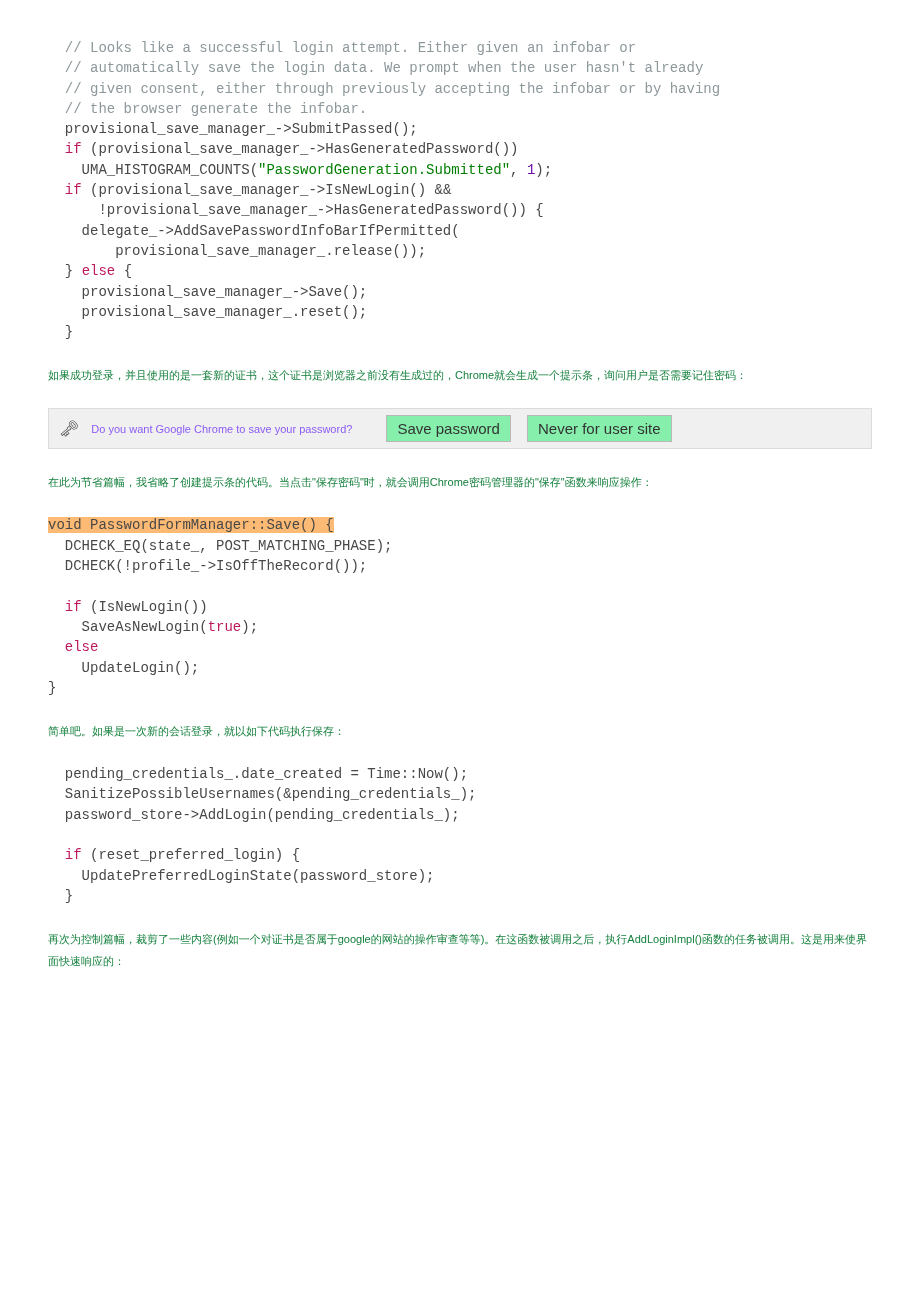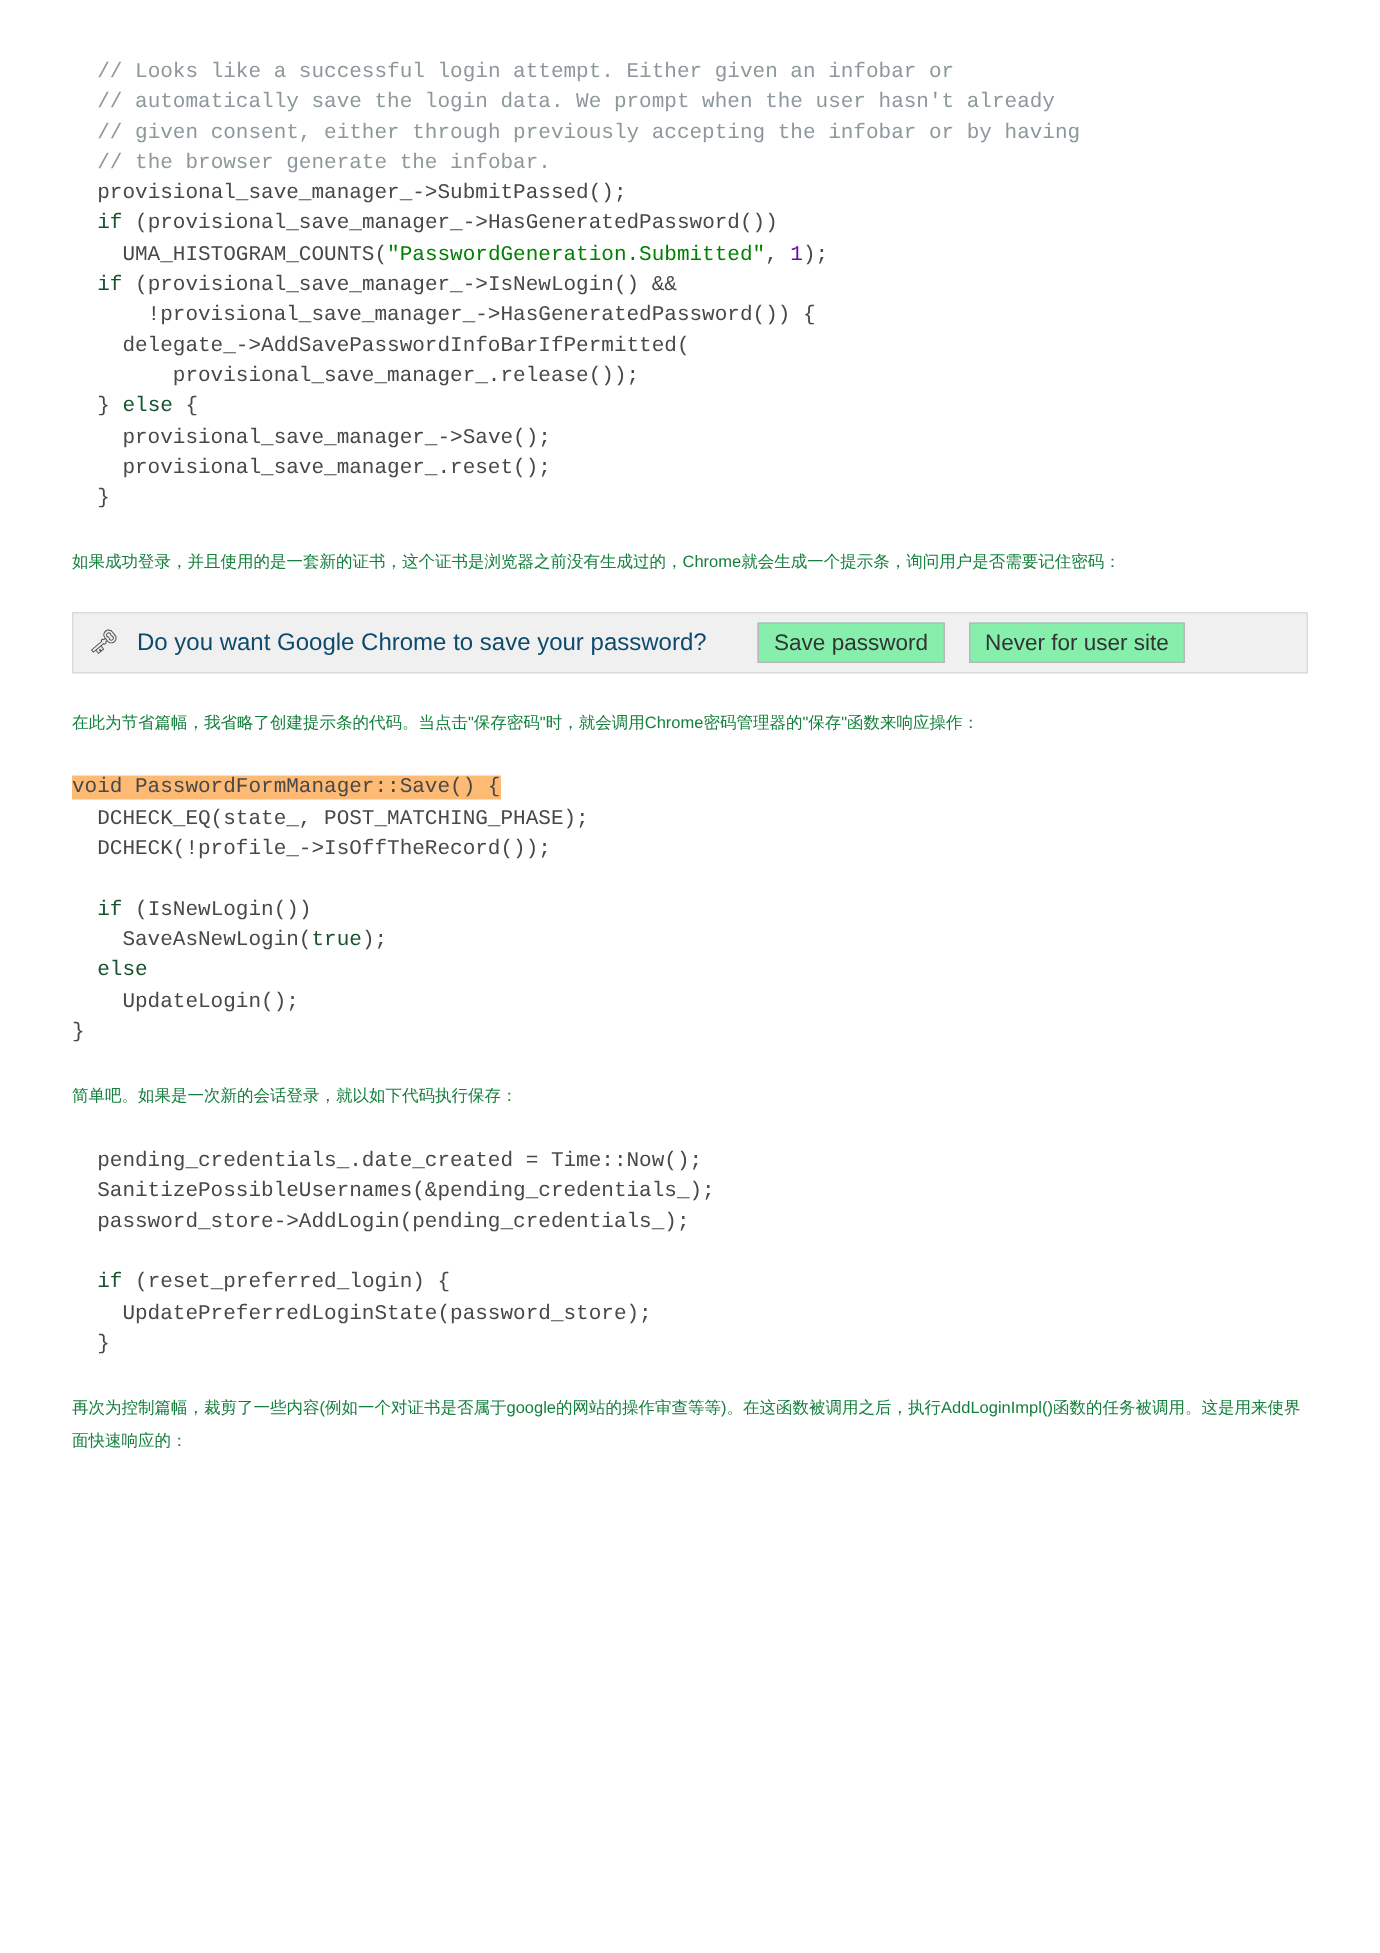--- a/index.html
+++ b/index.html
@@ -14,21 +14,21 @@
   .code-block {
     font-family: "Courier New", Courier, monospace;
     font-size: 14px;
     line-height: 1.45;
     white-space: pre;
     color: #484848;
     margin: 18px 0;
     overflow: visible;
   }
   .c-comment { color: #8d989b; }
-  .c-keyword { color: #14532d; margin-top: 40px; }
+  .c-keyword { color: #be185d; margin-top: 40px; }
   .c-string  { color: #007f00; }
   .c-hl      { background: #fdba74; }
   .c-num     { color: #6a0dad; }
 
   .para {
     font-size: 11px;
     line-height: 2.0;
     color: #15803d;
     margin: 22px 0;
   }
@@ -41,22 +41,22 @@
     border: 1px solid #dcdcdc;
     padding: 6px 10px;
     margin: 14px 0 22px 0;
   }
   .infobar .key-icon {
     font-size: 16px;
     color: #4b4b4b;
     line-height: 1;
   }
   .infobar .msg {
-    font-size: 16px;
-    color: #0c4a6e;
+    font-size: 11px;
+    color: #8b5cf6;
     flex: 0 0 auto;
   }
   .infobar .spacer { flex: 0 0 6px; }
   .infobar .btn {
     margin-left: 4px;
     padding: 4px 10px;
     font-size: 15px;
     background: #86efac;
     border: 1px solid #b8b8b8;
     color: #333;

